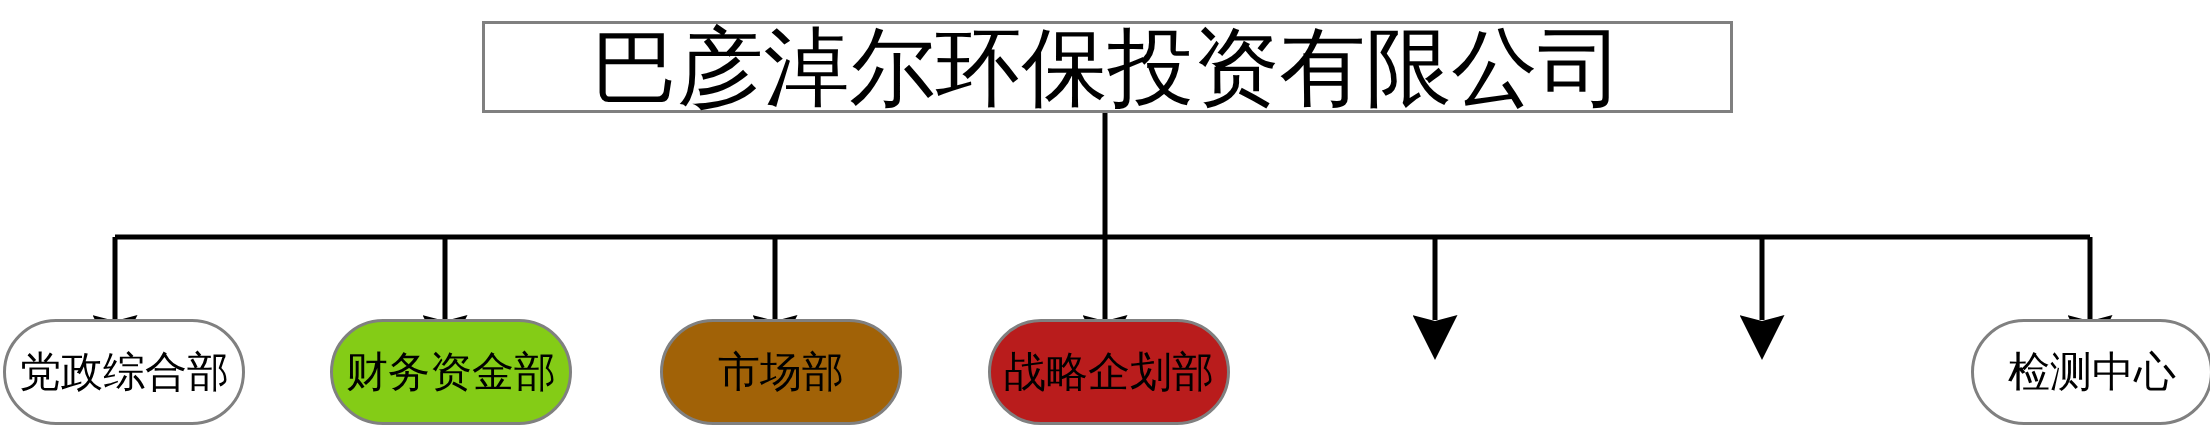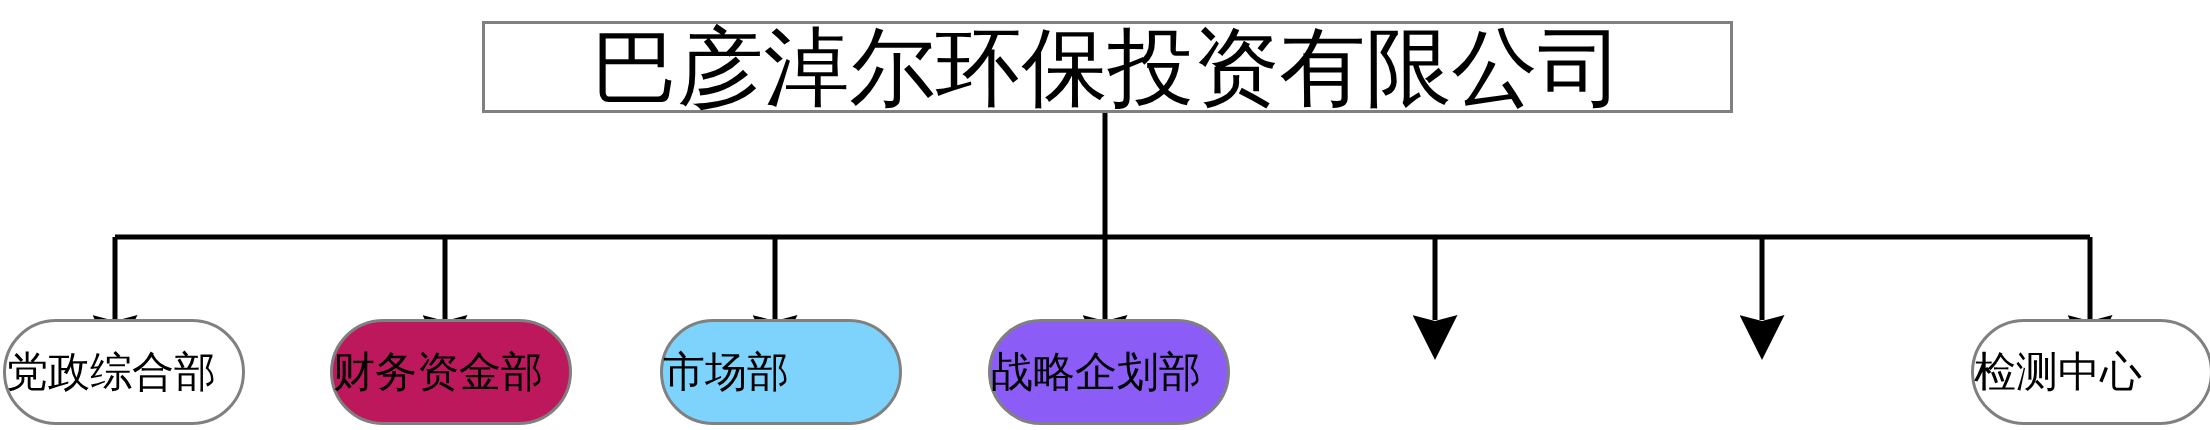--- a/index.html
+++ b/index.html
@@ -60,20 +60,21 @@
   .child-node {
     position: absolute;
     top: 319px;
     height: 100px;
     box-sizing: content-box;
     border: 3px solid #808080;
     border-radius: 53px;
     background: #ffffff;
     display: flex;
     align-items: center;
+    justify-content: center;
   }
   .child-label {
     font-size: 42px;
     line-height: 1;
     color: #000000;
     white-space: nowrap;
     font-weight: normal;
   }
 </style>
 </head>
@@ -101,27 +102,27 @@
   </svg>
 
   <div class="root-box" style="left: 482px; top: 21px; width: 1245px; height: 86px; border-color: rgb(128, 128, 128); background: rgb(255, 255, 255);">
     <span class="root-label">巴彦淖尔环保投资有限公司</span>
   </div>
 
   <div class="node-layer">
     <div class="child-node" style="left: 3px; width: 236px; border-color: rgb(128, 128, 128); background: rgb(255, 255, 255);">
       <span class="child-label">党政综合部</span>
     </div>
-    <div class="child-node" style="left: 330px; width: 236px; border-color: rgb(128, 128, 128); background: #be185d;">
+    <div class="child-node" style="left: 330px; width: 236px; border-color: rgb(128, 128, 128); background: #84cc16;">
       <span class="child-label">财务资金部</span>
     </div>
-    <div class="child-node" style="left: 660px; width: 236px; border-color: rgb(128, 128, 128); background: #7dd3fc;">
+    <div class="child-node" style="left: 660px; width: 236px; border-color: rgb(128, 128, 128); background: #a16207;">
       <span class="child-label">市场部</span>
     </div>
-    <div class="child-node" style="left: 988px; width: 236px; border-color: rgb(128, 128, 128); background: #8b5cf6;">
+    <div class="child-node" style="left: 988px; width: 236px; border-color: rgb(128, 128, 128); background: #b91c1c;">
       <span class="child-label">战略企划部</span>
     </div>
     <div class="child-node" style="left: 1971px; width: 236px; border-color: rgb(128, 128, 128); background: rgb(255, 255, 255);">
       <span class="child-label">检测中心</span>
     </div>
   </div>
 
 </div>
 
 </body></html>

